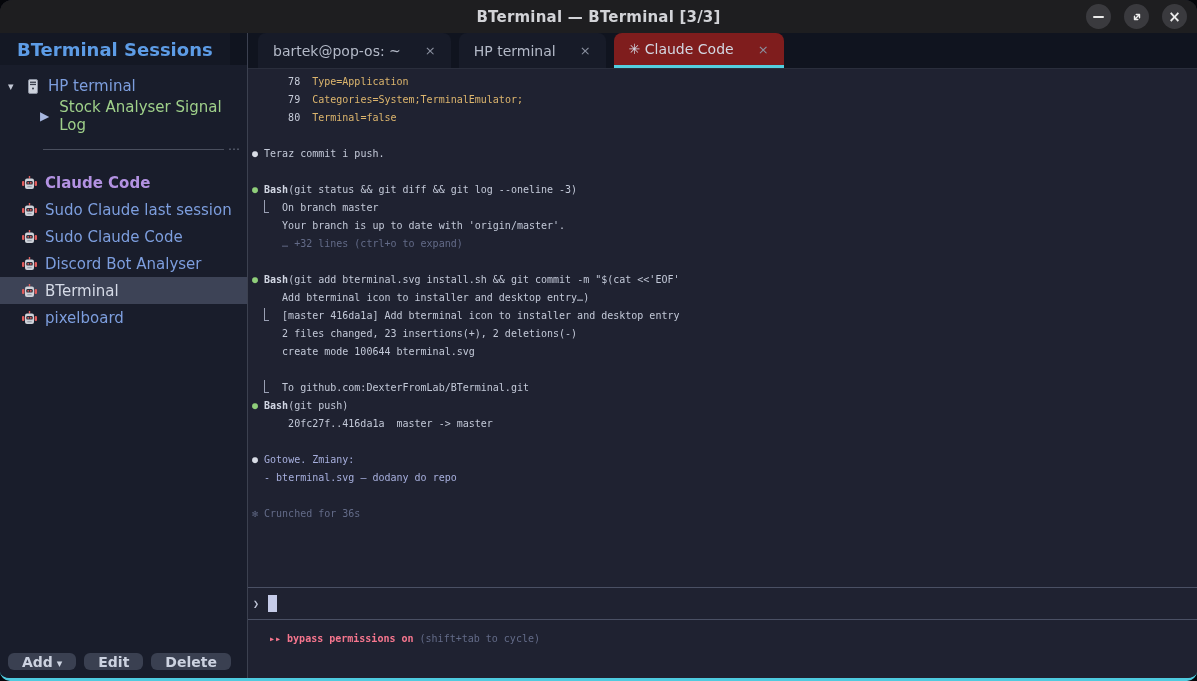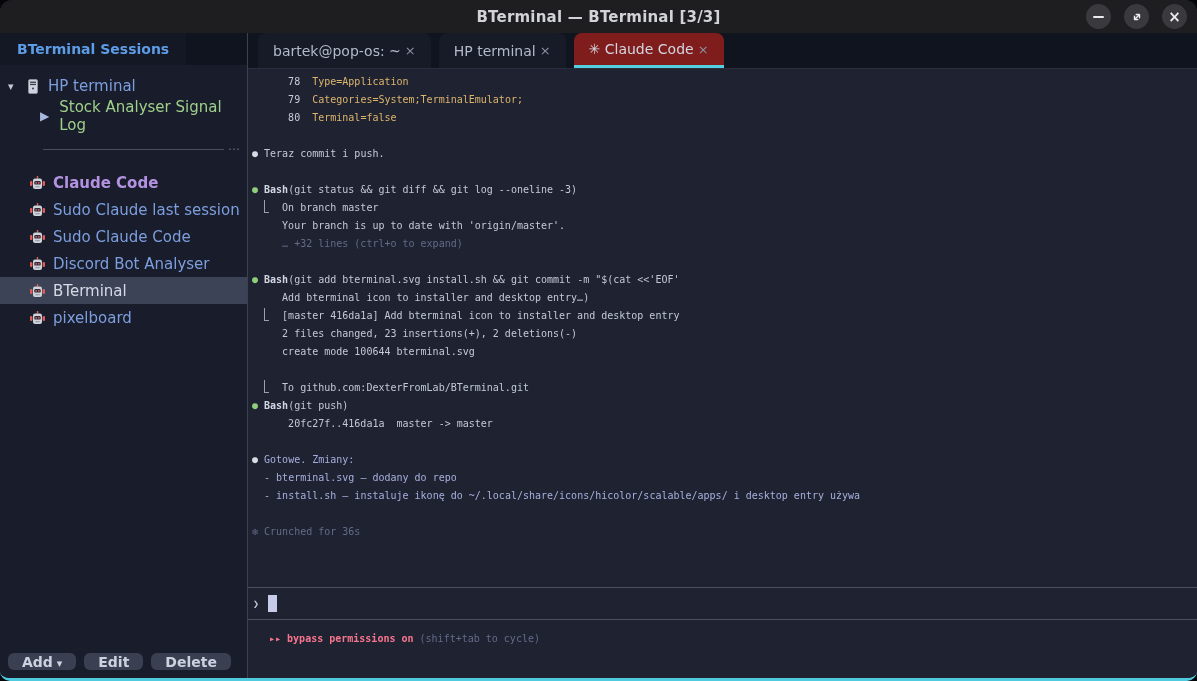--- a/index.html
+++ b/index.html
@@ -19,48 +19,48 @@
   .wbtn .bar { width:11px; height:2px; background:#ececec; border-radius:1px; }
   .wbtn.close { font-size:15px; font-weight:bold; }
 
   .content { flex:1; display:flex; min-height:0; }
 
   
   .sidebar { width:248px; flex:0 0 248px; background:#191d2b; border-right:1px solid #3c4150;
              display:flex; flex-direction:column; }
   .sb-header { height:32px; flex:0 0 32px; background:#10141f; display:flex; }
   .sb-header .hdr-tab { background:#141824; padding:0 17px; display:flex; align-items:center;
-             color:#5d9ce6; font-weight:bold; font-size:14px; }
+             color:#5d9ce6; font-weight:bold; font-size:18px; }
   .tree { padding-top:6px; }
   .tree-row { height:30px; display:flex; align-items:center; font-size:15px; }
   .tree-row.host { padding-left:8px; color:#7d9ede; }
   .tree-row.host .tri { color:#c3c8d4; font-size:11px; width:14px; }
   .tree-row.host .pcicon { margin:0 10px 0 6px; display:flex; }
   .tree-row.child { padding-left:40px; color:#9fd08a; }
   .tree-row.child .play { color:#a8b8e0; font-size:12px; margin-right:10px; }
   .tree-div { display:flex; align-items:center; margin:8px 4px 10px 43px; }
   .tree-div .line { flex:1; height:1px; background:#4a4f5e; }
   .tree-div .dots { color:#6a7080; font-size:12px; padding:0 2px 6px 4px; letter-spacing:1px; }
-  .sess { height:27px; display:flex; align-items:center; padding-left:30px; gap:8px;
+  .sess { height:27px; display:flex; align-items:center; padding-left:22px; gap:8px;
           font-size:15px; color:#7d9ede; }
   .sess.selected { background:#3d4356; color:#d5dae6; }
   .sess.purple { color:#b392e2; }
   .sess.bold .lbl { font-weight:bold; }
   .sess .ricon { display:flex; }
   .sb-spacer { flex:1; }
   .sb-footer { padding:8px; display:flex; gap:8px; }
   .btn { background:#3a4051; border:none; border-radius:6px; height:17px; color:#ccd2e0;
          font-weight:bold; font-size:14px; font-family:inherit; padding:0 14px; cursor:default; }
   .btn .caret { font-size:11px; }
 
   
   .main { flex:1; display:flex; flex-direction:column; min-width:0; background:#1f2231; }
   .tabbar { height:36px; flex:0 0 36px; background:#10141f; display:flex; gap:8px;
             padding-left:10px; border-bottom:1px solid #2a2e3c; }
-  .tab { display:flex; align-items:center; gap:4px; padding:0 15px; font-size:14px;
+  .tab { display:flex; align-items:center; gap:24px; padding:0 15px; font-size:14px;
          color:#b4bac8; background:#171b28; border-radius:8px 8px 0 0; position:relative; }
   .tab .x { color:#8b91a0; font-size:13px; }
   .tab.active { background:#7f1d1d; color:#d3d7e2; border-bottom:3px solid #53cfe0; }
 
   .termwrap { flex:1; display:flex; flex-direction:column; min-height:0;
               font-family:"DejaVu Sans Mono", "Liberation Mono", monospace; font-size:10px; }
   .term-out { flex:1; padding:4px 4px 0 4px; overflow:hidden; }
   .term-line { height:18px; line-height:18px; white-space:pre; }
   .s-num   { color:#c8cdda; }
   .s-yellow{ color:#dcb56d; }
@@ -267,21 +267,20 @@
             <div class="term-line"><span class="s-txt">  </span><span class="s-corner"></span><span class="s-txt">  [master 416da1a] Add bterminal icon to installer and desktop entry</span></div>
             <div class="term-line"><span class="s-txt">     2 files changed, 23 insertions(+), 2 deletions(-)</span></div>
             <div class="term-line"><span class="s-txt">     create mode 100644 bterminal.svg</span></div>
             <div class="term-line">&nbsp;</div>
             <div class="term-line"><span class="s-txt">  </span><span class="s-corner"></span><span class="s-txt">  To github.com:DexterFromLab/BTerminal.git</span></div>
             <div class="term-line"><span class="s-gb">● </span><span class="s-bold">Bash</span><span class="s-txt">(git push)</span></div>
             <div class="term-line"><span class="s-txt">      20fc27f..416da1a  master -&gt; master</span></div>
             <div class="term-line">&nbsp;</div>
             <div class="term-line"><span class="s-wb">● </span><span class="s-peri">Gotowe. Zmiany:</span></div>
             <div class="term-line"><span class="s-peri">  - </span><span class="s-pbold">bterminal.svg</span><span class="s-peri"> — dodany do repo</span></div>
-            <div class="term-line"><span class="s-peri">  - </span><span class="s-pbold">install.sh</span><span class="s-peri"> — instaluje ikonę do ~/.local/share/icons/hicolor/scalable/apps/ i desktop entry używa</span></div>
             <div class="term-line">&nbsp;</div>
             <div class="term-line"><span class="s-dim">✻ Crunched for 36s</span></div>
           </div>
 
         <div class="prompt-box">
           <span>❯</span>
           <span class="cursor"></span>
         </div>
 
         <div class="statusline">

